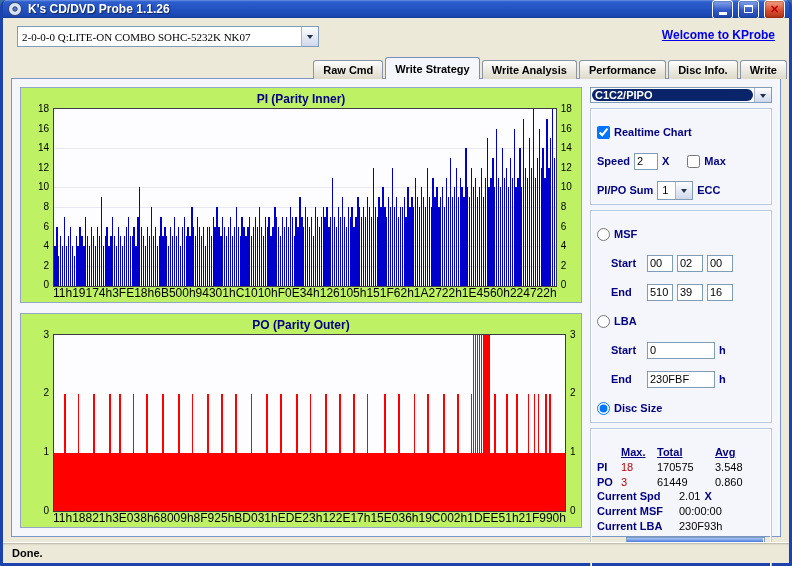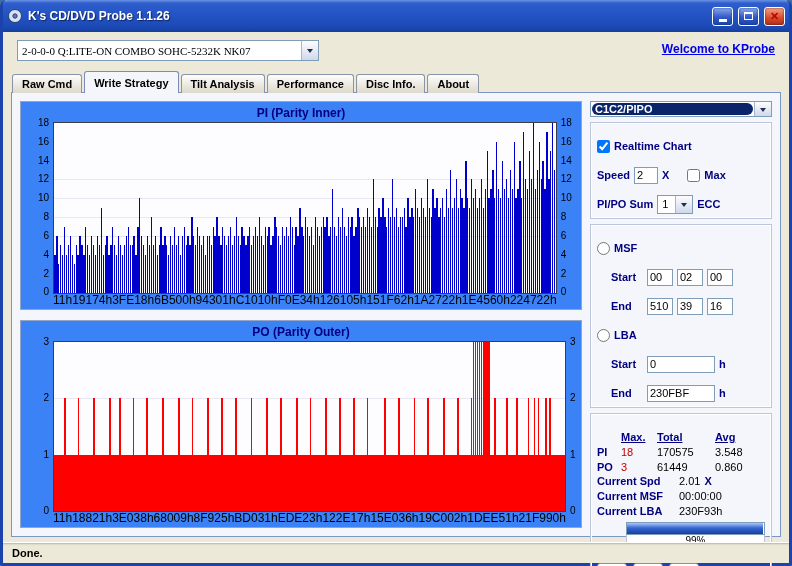--- a/index.html
+++ b/index.html
@@ -13,21 +13,21 @@
   }
   .window{
     width:792px; height:566px;
     border:3px solid #1c43ac; border-top:none;
     border-radius:7px 7px 3px 3px;
     display:flex; flex-direction:column;
     background:#ece9d8;
   }
   
   .titlebar{
-    flex:none; height:32px;
+    flex:none; height:18px;
     border-radius:5px 5px 0 0;
     background:linear-gradient(180deg,#6a92e4 0%,#2e5ecc 10%,#2453c4 45%,#1b49b4 85%,#163e9c 100%);
     display:flex; align-items:center; gap:5px; padding:0 4px;
   }
   .title-text{ flex:1; color:#fff; font-weight:bold; font-size:12px; text-shadow:1px 1px 1px #10255e; white-space:nowrap; }
   .tb-btn{ width:21px; height:19px; border-radius:3px; border:1px solid #fff;
     display:flex; align-items:center; justify-content:center; color:#fff; font-size:10px; font-weight:bold; }
   .tb-btn.blue{ background:linear-gradient(#8aa9ee,#3058c8 55%,#1e44a8); box-shadow:inset 0 0 2px #0a2a7a; }
   .tb-btn.red{ background:linear-gradient(#f2a488,#d85030 55%,#ae3014); box-shadow:inset 0 0 2px #6a1206; }
   .glyph-min{ width:8px; height:3px; background:#fff; margin-top:9px; }
@@ -38,29 +38,29 @@
   .toolbar{ flex:none; display:flex; align-items:flex-start; justify-content:space-between; padding:8px 14px 2px 14px; }
   .combo{ display:flex; height:21px; border:1px solid #7f9db9; background:#fff; align-items:stretch; }
   .combo-text{ flex:1; display:flex; align-items:center; padding:0 4px; font-size:11px; color:#000; white-space:nowrap; overflow:hidden; }
   .combo-arrow{ width:17px; flex:none; background:linear-gradient(#fdfdfd,#cfd8ec); border-left:1px solid #aab4cc;
     display:flex; align-items:center; justify-content:center; }
   .tri{ width:0; height:0; border:3px solid transparent; border-top:4px solid #20304a; margin-top:4px; }
   .drive-combo{ width:302px; }
   .drive-combo .combo-text{ font-family:Liberation Serif, serif; font-size:11px; }
   .welcome-link{ color:#0000e8; font-weight:bold; text-decoration:underline; font-size:12px; cursor:pointer; margin-top:2px; }
   
-  .tabstrip{ flex:none; display:flex; align-items:flex-end; padding:8px 0 0 9px; margin-bottom:-1px; position:relative; z-index:2; }
+  .tabstrip{ flex:none; display:flex; align-items:flex-end; padding:8px 0 0 9px; margin-bottom:-1px; position:relative; z-index:2;justify-content:flex-end; }
   .tab{ border:1px solid #8a94a8; border-bottom:none; border-radius:3px 3px 0 0; padding:3px 9px 3px;
     font-weight:bold; font-size:11px; background:linear-gradient(#fdfdfb,#ddd9ca); margin-right:2px; color:#000; }
   .tab.active{ background:#f5f6fb; border-color:#7a8cb8; padding-top:5px; padding-bottom:4px; position:relative; z-index:3; }
   
   .content{ flex:1; margin:0 8px 5px 8px; border:1px solid #7a96c8; background:#f5f6fb;
     display:flex; padding:8px; gap:8px; min-height:0; }
   .charts{ flex:1; display:flex; flex-direction:column; gap:10px; min-width:0; }
-  .chart-panel{ flex:1; border:1px solid #94a6c8; background:#3b82f6; display:flex; flex-direction:column; padding:3px 6px 2px; min-height:0; }
+  .chart-panel{ flex:1; border:1px solid #94a6c8; background:#bef264; display:flex; flex-direction:column; padding:3px 6px 2px; min-height:0; }
   .chart-title{ flex:none; font-size:12px; font-weight:bold; color:#000080; text-align:center; padding:1px 0 2px; }
   .chart-body{ flex:1; display:grid; grid-template-columns:26px 1fr 26px; grid-template-rows:1fr 13px; min-height:0; }
   .yaxis{ display:flex; flex-direction:column; justify-content:space-between; font-size:10px; line-height:10px; color:#000; margin:-4px 0; }
   .yaxis.left{ grid-row:1; grid-column:1; align-items:flex-end; padding-right:4px; }
   .yaxis.right{ grid-row:1; grid-column:3; align-items:flex-start; padding-left:4px; }
   .plot{ grid-row:1; grid-column:2; position:relative; border:1px solid #3c3c46; background:#fdfdff; overflow:hidden; }
   .plot svg{ display:block; width:100%; height:100%; shape-rendering:crispEdges; }
   .xaxis{ grid-row:2; grid-column:2; display:flex; justify-content:space-between; align-items:flex-end;
     font-size:12px; color:#000; white-space:nowrap; }
   
@@ -133,24 +133,24 @@
         <div class="combo-arrow">
             <span class="tri"></span>
           </div>
       </div>
       <span class="welcome-link">Welcome to KProbe</span>
     </div>
 
     <div class="tabstrip">
       <div class="tab"><span>Raw Cmd</span></div>
       <div class="tab active"><span>Write Strategy</span></div>
-      <div class="tab"><span>Tilt Analysis</span></div>
+      <div class="tab"><span>Write Analysis</span></div>
       <div class="tab"><span>Performance</span></div>
       <div class="tab"><span>Disc Info.</span></div>
-      <div class="tab"><span>About</span></div>
+      <div class="tab"><span>Write</span></div>
     </div>
 
     <div class="content">
 
       <div class="charts">
 
         <div class="chart-panel">
           <div class="chart-title">PI (Parity Inner)</div>
           <div class="chart-body">
             <div class="yaxis left">
@@ -610,20 +610,24 @@
           <div class="row indent">
             <span class="lbl lbl-fixed">Start</span>
             <input class="txt w68" value="0" style="">
             <span class="lbl">h</span>
           </div>
           <div class="row indent">
             <span class="lbl lbl-fixed">End</span>
             <input class="txt w68" value="230FBF" style="">
             <span class="lbl">h</span>
           </div>
+          <div class="row">
+            <input type="radio" name="range" checked="" style="">
+            <span class="lbl">Disc Size</span>
+          </div>
         </div>
 
         <div class="statsbox">
           <div class="stats-grid">
             <span></span>
             <span class="hdr">Max.</span>
             <span class="hdr">Total</span>
             <span class="hdr">Avg</span>
 
             <span class="rowlbl">PI</span>

